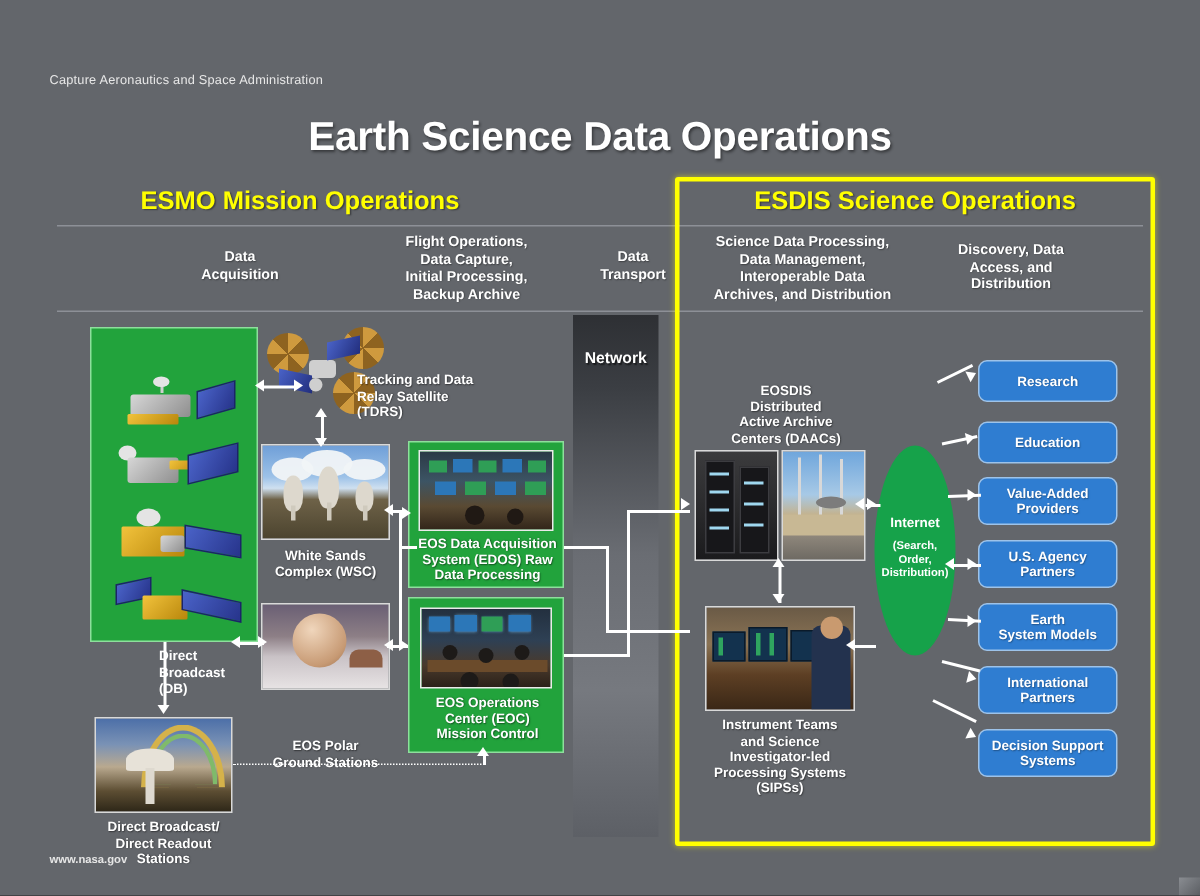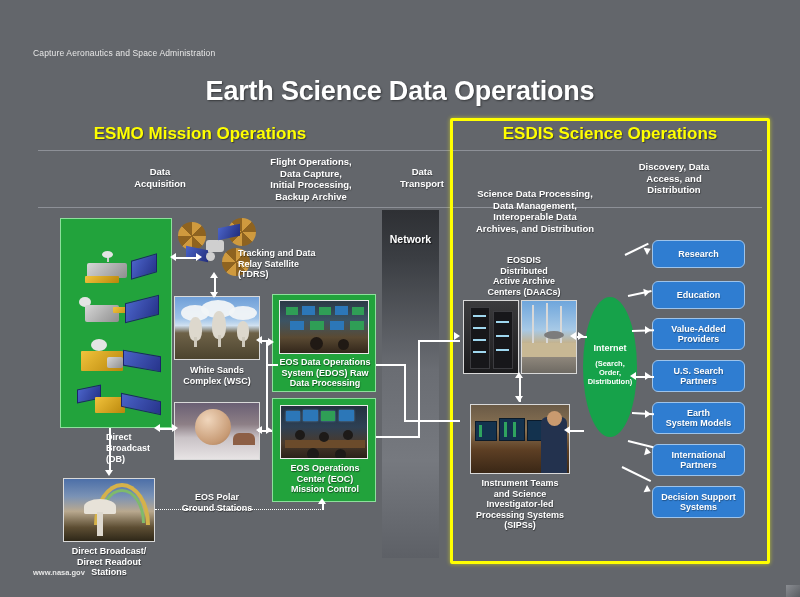--- a/index.html
+++ b/index.html
@@ -59,21 +59,21 @@
   }
 
   
   .colhead{
     position:absolute;text-align:center;font-size:9.5px;font-weight:bold;
     line-height:11.5px;color:#ffffff;text-shadow:.5px .5px 1px rgba(0,0,0,.4);
   }
   #ch-acq{left:110px;top:166px;width:100px;}
   #ch-flight{left:250px;top:156px;width:122px;}
   #ch-transport{left:385px;top:166px;width:74px;}
-  #ch-science{left:460px;top:156px;width:150px;margin-top:32px;}
+  #ch-science{left:460px;top:156px;width:150px;}
   #ch-discovery{left:618px;top:161px;width:112px;}
 
   
   .network-band{
     position:absolute;left:382px;top:210px;width:57px;height:348px;
     background:linear-gradient(180deg,#2e3034 0%,#3b3e43 14%,#6a6d73 46%,#76797f 72%,#5d6066 100%);
   }
   .network-label{
     position:absolute;left:382px;top:233px;width:57px;text-align:center;
     font-size:10.5px;font-weight:bold;text-shadow:1px 1px 1px rgba(0,0,0,.6);
@@ -315,21 +315,21 @@
       <div class="scr" style="left:39px;top:6px;width:12px;height:8px;"></div>
       <div class="scr b" style="left:55px;top:5px;width:13px;height:9px;"></div>
       <div class="scr" style="left:72px;top:6px;width:12px;height:8px;"></div>
       <div class="scr b" style="left:10px;top:20px;width:14px;height:9px;"></div>
       <div class="scr" style="left:30px;top:20px;width:14px;height:9px;"></div>
       <div class="scr b" style="left:50px;top:20px;width:14px;height:9px;"></div>
       <div class="scr" style="left:70px;top:20px;width:14px;height:9px;"></div>
       <div class="head" style="left:30px;top:36px;width:13px;height:13px;"></div>
       <div class="head" style="left:58px;top:38px;width:11px;height:11px;"></div>
     </div>
-    <div class="cap" style="left: 0px; top: 62px; width: 104px; white-space: pre-line;">EOS Data Operations
+    <div class="cap" style="left: 0px; top: 62px; width: 104px; white-space: pre-line;">EOS Data Acquisition
 System (EDOS) Raw
 Data Processing</div>
   </div>
 
   <div class="greenbox" style="left:272px;top:398px;width:104px;height:104px;">
     <div class="pic ph-ops" style="left:7px;top:6px;width:88px;height:54px;border-color:#eaeaea;">
       <div class="scr" style="left:5px;top:5px;width:14px;height:10px;"></div>
       <div class="scr" style="left:22px;top:4px;width:15px;height:11px;"></div>
       <div class="scr g" style="left:40px;top:5px;width:14px;height:10px;"></div>
       <div class="scr" style="left:58px;top:4px;width:15px;height:11px;"></div>
@@ -388,21 +388,21 @@
     <div class="t1">Internet</div>
     <div class="t2" style="white-space: pre-line;">(Search,
 Order,
 Distribution)</div>
   </div>
 
   <div class="bluebox" style="top:240px;height:28px;">Research</div>
   <div class="bluebox" style="top:281px;height:28px;">Education</div>
   <div class="bluebox" style="top: 318px; height: 32px; white-space: pre-line;">Value-Added
 Providers</div>
-  <div class="bluebox" style="top: 360px; height: 32px; white-space: pre-line;">U.S. Search
+  <div class="bluebox" style="top: 360px; height: 32px; white-space: pre-line;">U.S. Agency
 Partners</div>
   <div class="bluebox" style="top: 402px; height: 32px; white-space: pre-line;">Earth
 System Models</div>
   <div class="bluebox" style="top: 444px; height: 32px; white-space: pre-line;">International
 Partners</div>
   <div class="bluebox" style="top: 486px; height: 32px; white-space: pre-line;">Decision Support
 Systems</div>
 
   <div class="ln" style="left:176px;top:257px;width:22px;height:2px;"></div>
   <div class="ar l" style="left:170px;top:253px;"></div>

